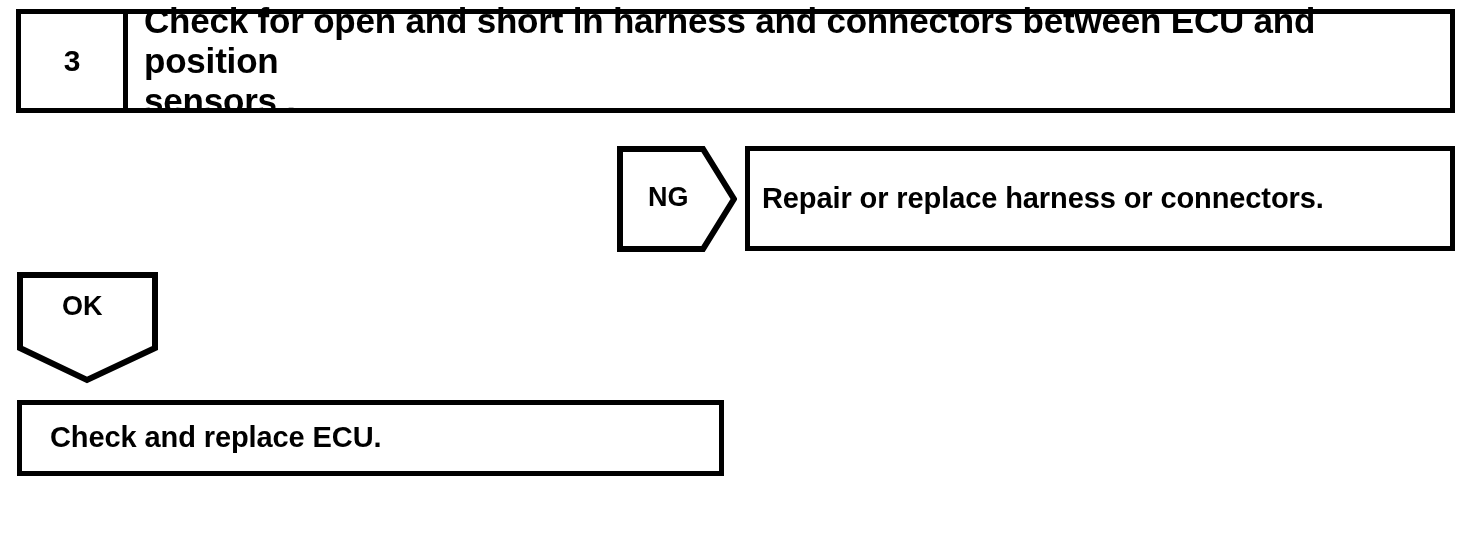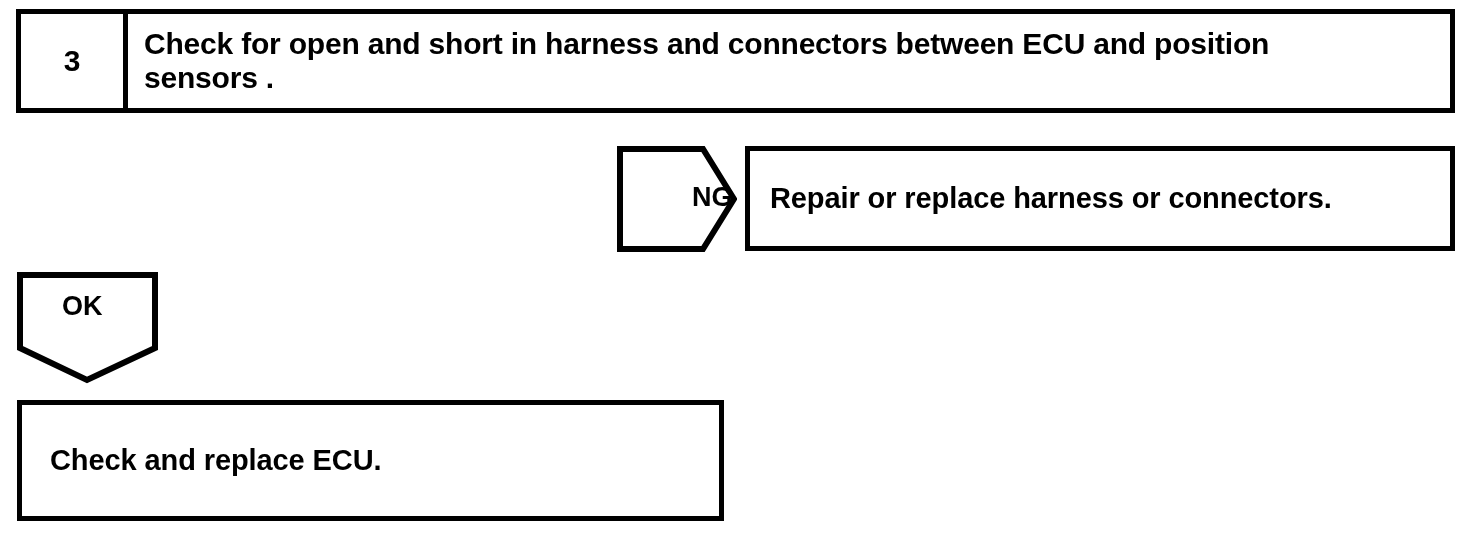--- a/index.html
+++ b/index.html
@@ -50,21 +50,21 @@
   }
   .step-text-cell {
     flex: 1 1 auto;
     display: flex;
     align-items: center;
     padding-left: 16px;
     padding-right: 8px;
     box-sizing: border-box;
   }
   .step-text-cell .txt {
-    font-size: 30px;
+    font-size: 35px;
     font-weight: bold;
     color: #000000;
     line-height: 1.14;
     letter-spacing: -0.2px;
     white-space: pre-line;
   }
 
   
   .ng-pentagon {
     position: absolute;
@@ -76,34 +76,33 @@
   .ng-pentagon svg { display: block; }
   .ng-label {
     position: absolute;
     left: 648px;
     top: 184px;
     font-size: 27px;
     font-weight: bold;
     color: #000000;
     letter-spacing: 0px;
     line-height: 1;
-    margin-left: 44px;
   }
   .ng-result-box {
     position: absolute;
     left: 745px;
     top: 146px;
     width: 710px;
     height: 105px;
     box-sizing: border-box;
     border: 5px solid #000000;
     background: #ffffff;
     display: flex;
     align-items: center;
-    padding-left: 20px;
+    padding-left: 12px;
   }
   .ng-result-box .txt {
     font-size: 29px;
     font-weight: bold;
     color: #000000;
     letter-spacing: -0.1px;
     line-height: 1.1;
   }
 
   
@@ -125,21 +124,21 @@
     letter-spacing: 0px;
     line-height: 1;
   }
 
   
   .final-box {
     position: absolute;
     left: 17px;
     top: 400px;
     width: 707px;
-    height: 121px;
+    height: 76px;
     box-sizing: border-box;
     border: 5px solid #000000;
     background: #ffffff;
     display: flex;
     align-items: center;
     padding-left: 28px;
   }
   .final-box .txt {
     font-size: 29px;
     font-weight: bold;

